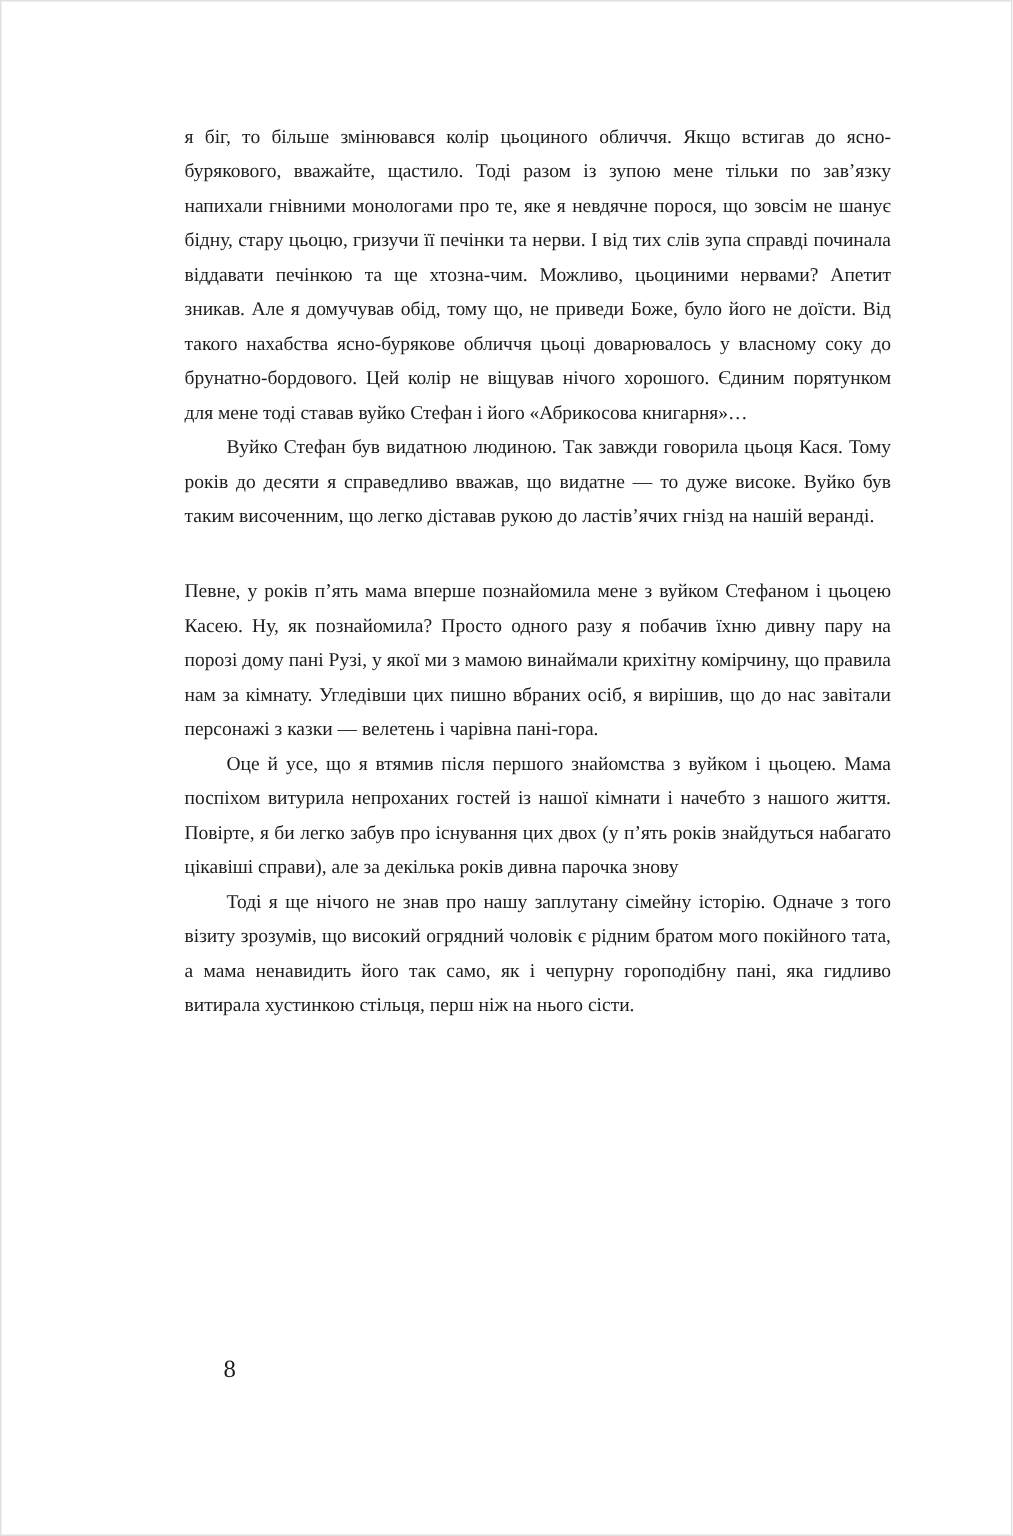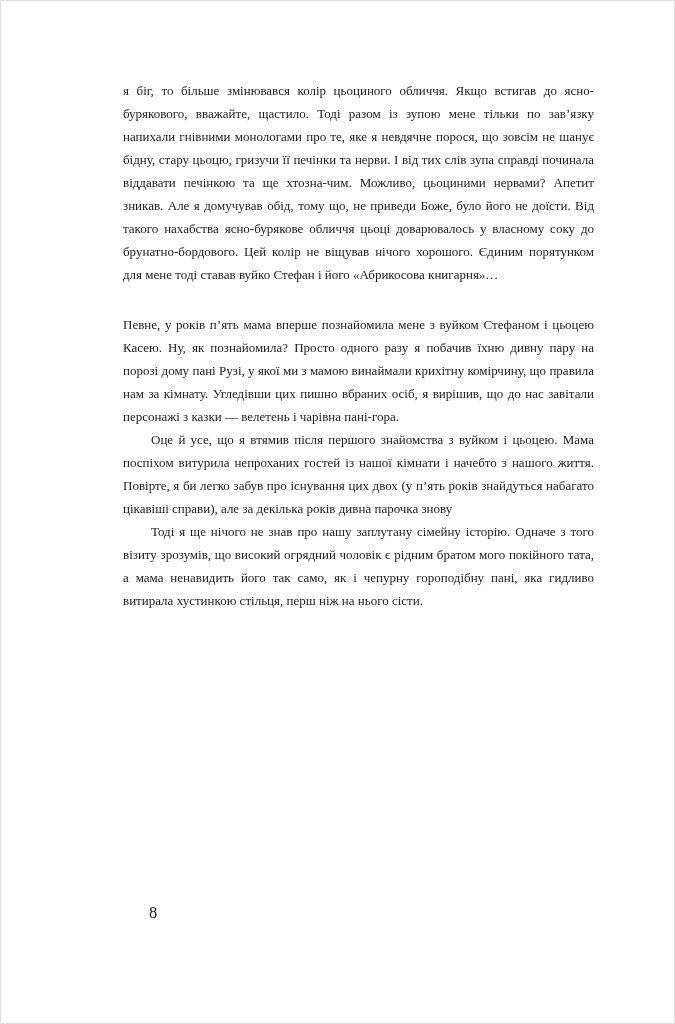--- a/index.html
+++ b/index.html
@@ -47,19 +47,20 @@
     line-height: 27px;
     color: #1c1c1c;
   }
 </style>
 </head>
 <body>
 
 <main class="page">
   <div class="text-block">
     <p class="para">я біг, то більше змінювався колір цьоциного обличчя. Якщо встигав до ясно-бурякового, вважайте, щастило. Тоді разом із зупою мене тільки по зав’язку напихали гнівними монологами про те, яке я невдячне порося, що зовсім не шанує бідну, стару цьоцю, гризучи її печінки та нерви. І від тих слів зупа справді починала віддавати печінкою та ще хтозна-чим. Можливо, цьоциними нервами? Апетит зникав. Але я домучував обід, тому що, не приведи Боже, було його не доїсти. Від такого нахабства ясно-бурякове обличчя цьоці доварювалось у власному соку до брунатно-бордового. Цей колір не віщував нічого хорошого. Єдиним порятунком для мене тоді ставав вуйко Стефан і його «Абрикосова книгарня»…</p>
+    <p class="para indent">Вуйко Стефан був видатною людиною. Так завжди говорила цьоця Кася. Тому років до десяти я справедливо вважав, що видатне — то дуже високе. Вуйко був таким височенним, що легко діставав рукою до ластів’ячих гнізд на нашій веранді.</p>
     <div class="section-break"></div>
     <p class="para">Певне, у років п’ять мама вперше познайомила мене з вуйком Стефаном і цьоцею Касею. Ну, як познайомила? Просто одного разу я побачив їхню дивну пару на порозі дому пані Рузі, у якої ми з мамою винаймали крихітну комірчину, що правила нам за кімнату. Угледівши цих пишно вбраних осіб, я вирішив, що до нас завітали персонажі з казки — велетень і чарівна пані-гора.</p>
     <p class="para indent">Оце й усе, що я втямив після першого знайомства з вуйком і цьоцею. Мама поспіхом витурила непроханих гостей із нашої кімнати і начебто з нашого життя. Повірте, я би легко забув про існування цих двох (у п’ять років знайдуться набагато цікавіші справи), але за декілька років дивна парочка знову</p>
     <p class="para indent">Тоді я ще нічого не знав про нашу заплутану сімейну історію. Одначе з того візиту зрозумів, що високий огрядний чоловік є рідним братом мого покійного тата, а мама ненавидить його так само, як і чепурну гороподібну пані, яка гидливо витирала хустинкою стільця, перш ніж на нього сісти.</p>
   </div>
   <div class="page-number">8</div>
 </main>
 
 </body></html>

